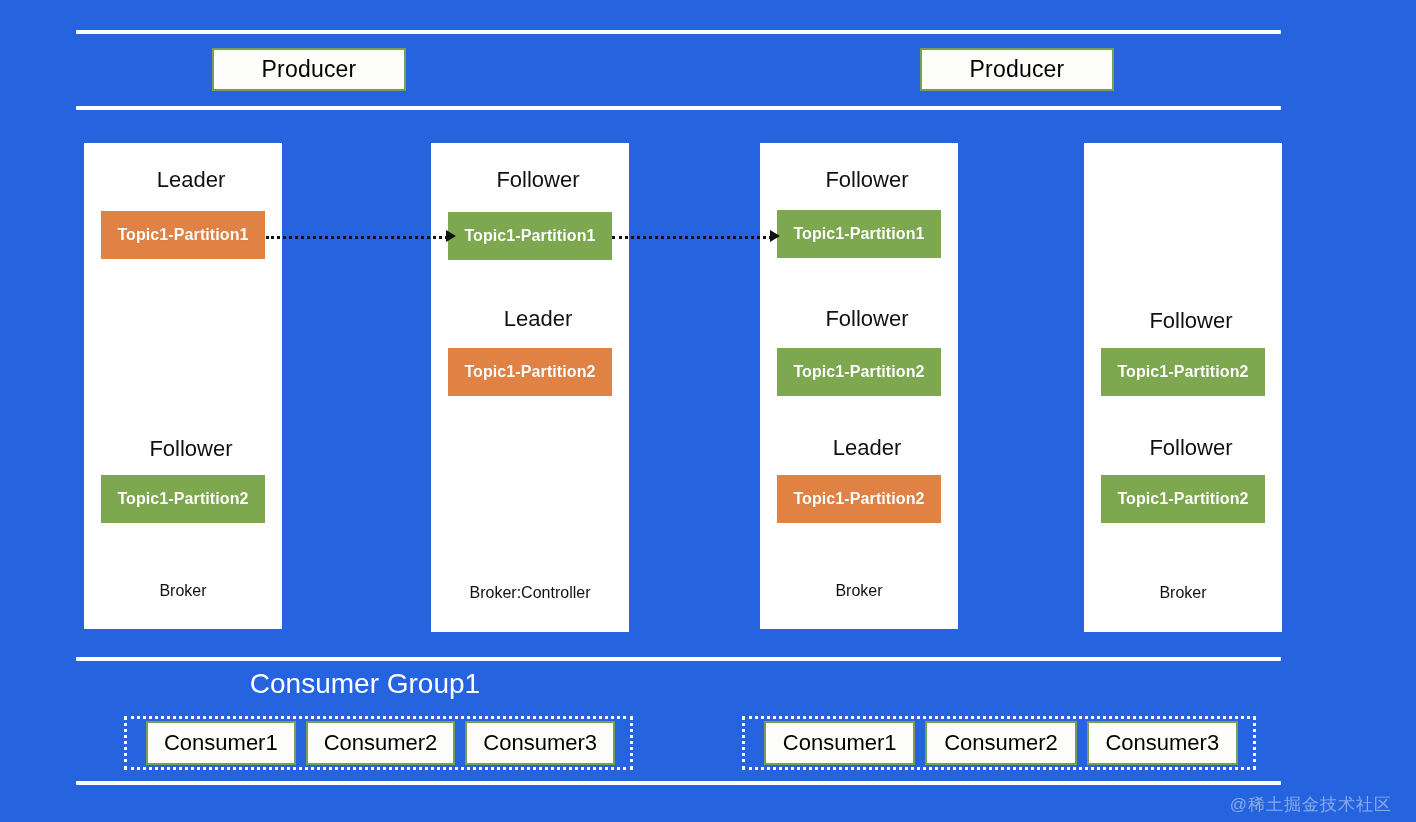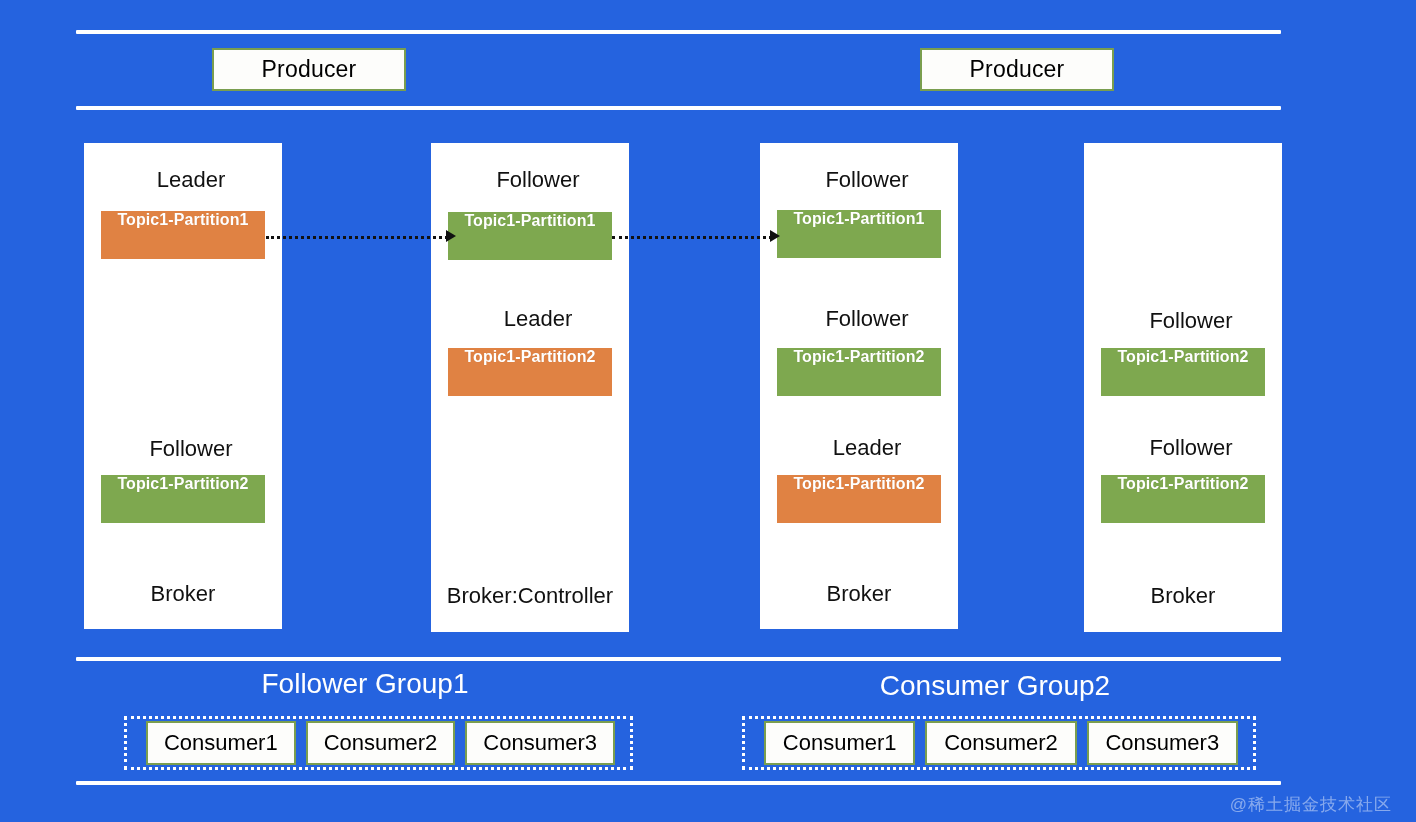--- a/index.html
+++ b/index.html
@@ -54,38 +54,38 @@
     text-align: center;
     font-size: 22px;
     color: #111111;
     line-height: 1;
     padding-left: 8px;
   }
 
   .partition {
     position: absolute;
     display: flex;
-    align-items: flex-start;
+    align-items: center;
     justify-content: center;
     color: #ffffff;
     font-size: 16px;
     font-weight: bold;
     letter-spacing: 0.1px;
     box-sizing: border-box;
     text-shadow: 0 0 1px rgba(0,0,0,0.12);
   }
   .partition.leader  { background: #E08243; }
   .partition.follower{ background: #7EA84F; }
 
   .broker-name {
     position: absolute;
     left: 0;
     width: 100%;
     text-align: center;
-    font-size: 22px;
+    font-size: 16px;
     color: #111111;
     line-height: 1;
   }
 
   
   .repl-line {
     position: absolute;
     height: 0;
     border-top: 3px dotted #111111;
   }
@@ -221,34 +221,33 @@
 
   <div class="repl-line" style="left:266px; top:236px; width:182px;"></div>
   <div class="repl-arrow" style="left:446px; top:230px;"></div>
 
   <div class="repl-line" style="left:612px; top:236px; width:160px;"></div>
   <div class="repl-arrow" style="left:770px; top:230px;"></div>
 
   <div class="hrule" style="left:76px; top:657px; width:1205px;"></div>
   <div class="hrule" style="left:76px; top:781px; width:1205px;"></div>
 
-  <div class="cg-title" style="left:120px; top:670px; width:490px;">Follower Group1</div>
+  <div class="cg-title" style="left:120px; top:670px; width:490px;">Consumer Group1</div>
   <div class="cg-wrap" style="left:124px; top:716px; width:509px; height:54px;">
     <div class="consumer-box">
       <span>Consumer1</span>
     </div>
     <div class="consumer-box">
       <span>Consumer2</span>
     </div>
     <div class="consumer-box">
       <span>Consumer3</span>
     </div>
   </div>
 
-  <div class="cg-title" style="left:750px; top:672px; width:490px;">Consumer Group2</div>
   <div class="cg-wrap" style="left:742px; top:716px; width:514px; height:54px;">
     <div class="consumer-box">
       <span>Consumer1</span>
     </div>
     <div class="consumer-box">
       <span>Consumer2</span>
     </div>
     <div class="consumer-box">
       <span>Consumer3</span>
     </div>

